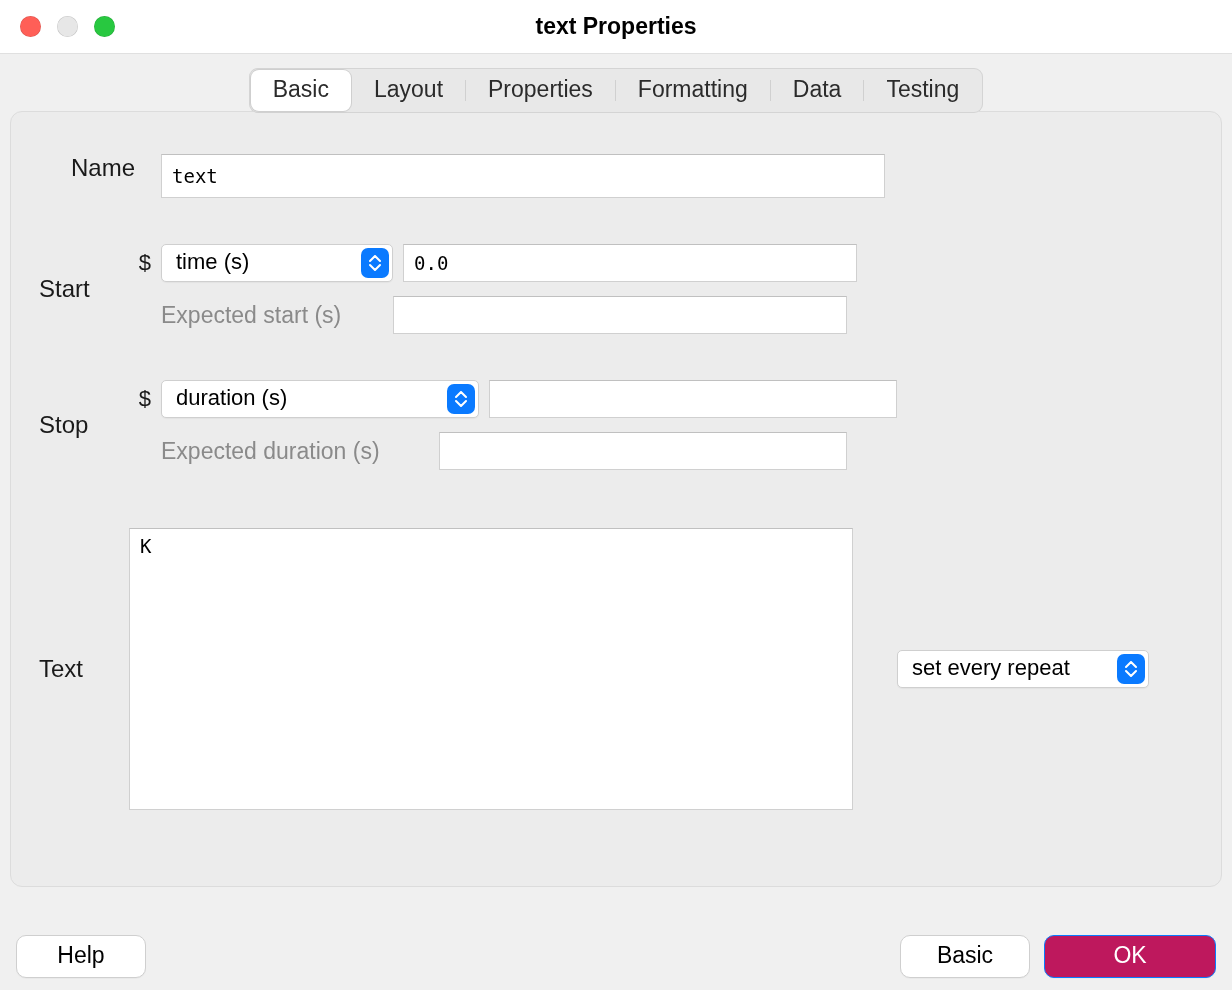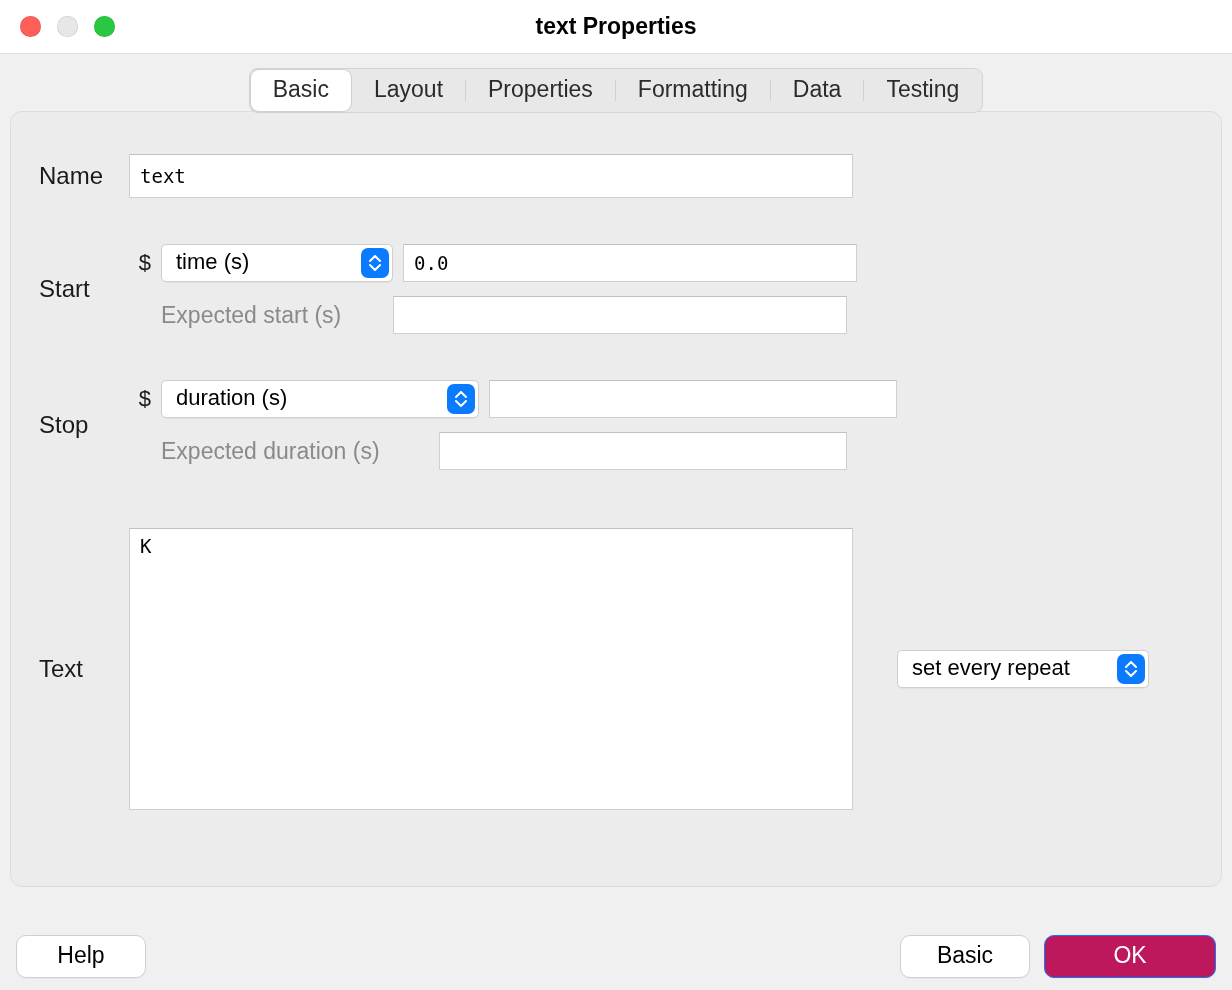--- a/index.html
+++ b/index.html
@@ -81,22 +81,22 @@
     margin: 0 10px;
     background: #ececec;
     border: 1px solid #dcdcdc;
     border-radius: 12px;
     padding: 42px 28px 28px 28px;
     height: 776px;
   }
 
   .row {
     display: flex;
-    align-items: center;
     margin-bottom: 16px;
+    margin-left: 32px;
   }
   .label-col {
     width: 90px;
     text-align: left;
     font-size: 24px;
     color: #1a1a1a;
     flex-shrink: 0;
   }
 
   .textinput, .textarea {

